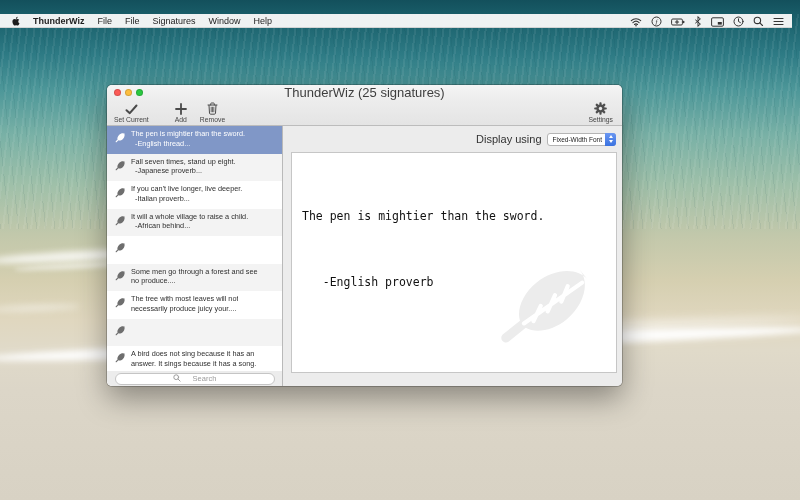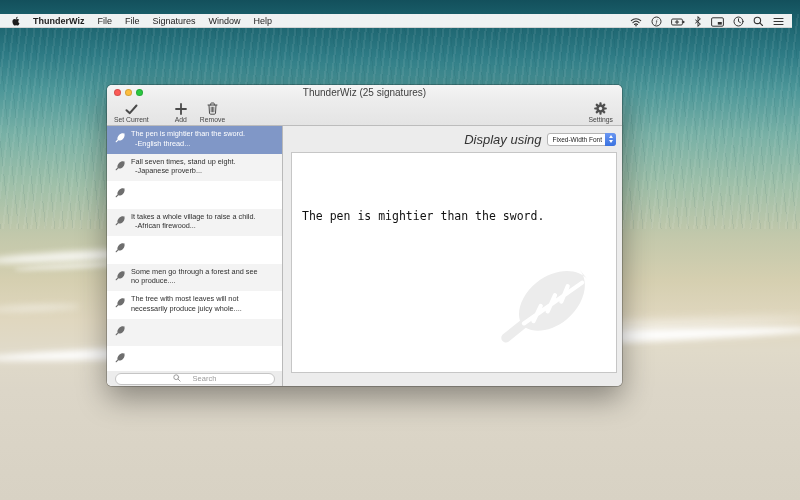--- a/index.html
+++ b/index.html
@@ -51,21 +51,21 @@
   .titlebar {
     position:relative; height:14px; flex:0 0 14px;
     background:linear-gradient(#f5f5f5,#ededed);
     display:flex; align-items:center;
   }
   .traffic { display:flex; gap:4px; padding-left:7px; }
   .light { width:7px; height:7px; border-radius:50%; border:.5px solid rgba(0,0,0,.15); }
   .light.red{ background:#fc5b57; } .light.yellow{ background:#fdbe3f; } .light.green{ background:#2bc840; }
   .window-title {
     position:absolute; left:0; right:0; text-align:center;
-    font-size:10px; color:#3e3e3e; pointer-events:none;
+    font-size:13px; color:#3e3e3e; pointer-events:none;
   }
   .toolbar {
     height:27px; flex:0 0 27px;
     background:linear-gradient(#ededed,#e4e4e4);
     border-bottom:1px solid #bcbcbc;
     display:flex; align-items:center; padding:0 7px;
   }
   .tool { display:flex; flex-direction:column; align-items:center; justify-content:center; gap:1px; }
   .tool .glyph { height:13px; display:flex; align-items:flex-end; justify-content:center; }
   .tool .tlabel { font-size:6.8px; color:#454545; white-space:nowrap; }
@@ -89,21 +89,21 @@
     width:160px; height:12px; background:#fff; border:1px solid #c5c5c5; border-radius:6px;
     display:flex; align-items:center; justify-content:center; gap:12px;
     font-size:7.5px; color:#9b9b9b;
   }
 
   
   .main-pane { flex:1; position:relative; background:#ececec; }
   .display-bar {
     height:26px; display:flex; align-items:center; justify-content:flex-end; gap:5px; padding-right:6px;
   }
-  .display-label { font-size:13px; color:#333;font-style:italic; }
+  .display-label { font-size:11px; color:#333; }
   .font-select {
     height:13px; background:#fff; border:1px solid #b5b5b5; border-radius:3px;
     display:flex; align-items:center; font-size:6.5px; color:#222;
   }
   .font-select .value { padding:0 4px 0 5px; white-space:nowrap; }
   .stepper {
     width:11px; height:13px; margin:-1px; border-radius:0 3px 3px 0;
     background:linear-gradient(#6a97f2,#3a72e0);
     display:flex; flex-direction:column; align-items:center; justify-content:center; gap:1.5px;
   }
@@ -273,29 +273,30 @@
               </span>
             <div class="sig-text"><div>Fall seven times, stand up eight.</div><div>  -Japanese proverb...</div></div>
           </div>
 
           <div class="sig-row">
             <span class="feather">
                 <svg width="13" height="13" viewBox="0 0 24 24">
                   <path fill="#6e6e6e" d="M20.2 3.8c-2.6-2.6-7.6-1.6-10.9 1.7C6.6 8.2 5.6 11.7 6.6 14l-3.3 3.3c-.4.4-.4 1 0 1.4.4.4 1 .4 1.4 0L8 15.4c2.3 1 5.8 0 8.5-2.7 3.3-3.3 4.3-8.3 1.7-10.9z"></path>
                 </svg>
               </span>
+            <div class="sig-text"><div>If you can't live longer, live deeper.</div><div>  -Italian proverb...</div></div>
           </div>
 
           <div class="sig-row alt">
             <span class="feather">
                 <svg width="13" height="13" viewBox="0 0 24 24">
                   <path fill="#6e6e6e" d="M20.2 3.8c-2.6-2.6-7.6-1.6-10.9 1.7C6.6 8.2 5.6 11.7 6.6 14l-3.3 3.3c-.4.4-.4 1 0 1.4.4.4 1 .4 1.4 0L8 15.4c2.3 1 5.8 0 8.5-2.7 3.3-3.3 4.3-8.3 1.7-10.9z"></path>
                 </svg>
               </span>
-            <div class="sig-text"><div>It takes a whole village to raise a child.</div><div>  -African firewood...</div></div>
+            <div class="sig-text"><div>It will a whole village to raise a child.</div><div>  -African behind...</div></div>
           </div>
 
           <div class="sig-row">
             <span class="feather">
                 <svg width="13" height="13" viewBox="0 0 24 24">
                   <path fill="#6e6e6e" d="M20.2 3.8c-2.6-2.6-7.6-1.6-10.9 1.7C6.6 8.2 5.6 11.7 6.6 14l-3.3 3.3c-.4.4-.4 1 0 1.4.4.4 1 .4 1.4 0L8 15.4c2.3 1 5.8 0 8.5-2.7 3.3-3.3 4.3-8.3 1.7-10.9z"></path>
                 </svg>
               </span>
           </div>
 
@@ -307,37 +308,38 @@
               </span>
             <div class="sig-text"><div>Some men go through a forest and see</div><div>no produce....</div></div>
           </div>
 
           <div class="sig-row">
             <span class="feather">
                 <svg width="13" height="13" viewBox="0 0 24 24">
                   <path fill="#6e6e6e" d="M20.2 3.8c-2.6-2.6-7.6-1.6-10.9 1.7C6.6 8.2 5.6 11.7 6.6 14l-3.3 3.3c-.4.4-.4 1 0 1.4.4.4 1 .4 1.4 0L8 15.4c2.3 1 5.8 0 8.5-2.7 3.3-3.3 4.3-8.3 1.7-10.9z"></path>
                 </svg>
               </span>
-            <div class="sig-text"><div>The tree with most leaves will not</div><div>necessarily produce juicy whole....</div></div>
+            <div class="sig-text"><div>The tree with most leaves will not</div><div>necessarily produce juicy your....</div></div>
           </div>
 
           <div class="sig-row alt">
             <span class="feather">
                 <svg width="13" height="13" viewBox="0 0 24 24">
                   <path fill="#6e6e6e" d="M20.2 3.8c-2.6-2.6-7.6-1.6-10.9 1.7C6.6 8.2 5.6 11.7 6.6 14l-3.3 3.3c-.4.4-.4 1 0 1.4.4.4 1 .4 1.4 0L8 15.4c2.3 1 5.8 0 8.5-2.7 3.3-3.3 4.3-8.3 1.7-10.9z"></path>
                 </svg>
               </span>
           </div>
 
           <div class="sig-row">
             <span class="feather">
                 <svg width="13" height="13" viewBox="0 0 24 24">
                   <path fill="#6e6e6e" d="M20.2 3.8c-2.6-2.6-7.6-1.6-10.9 1.7C6.6 8.2 5.6 11.7 6.6 14l-3.3 3.3c-.4.4-.4 1 0 1.4.4.4 1 .4 1.4 0L8 15.4c2.3 1 5.8 0 8.5-2.7 3.3-3.3 4.3-8.3 1.7-10.9z"></path>
                 </svg>
               </span>
+            <div class="sig-text"><div>A bird does not sing because it has an</div><div>answer. It sings because it has a song.</div></div>
           </div>
 
         </div>
         <div class="search-area">
           <div class="search-field">
             <span>
               <svg width="8" height="8" viewBox="0 0 9 9" fill="none" stroke="#9b9b9b" stroke-width="1.1" stroke-linecap="round">
                   <circle cx="3.6" cy="3.6" r="2.7"></circle>
                   <path d="M5.7 5.7L8 8"></path>
                 </svg>
@@ -354,20 +356,21 @@
             <span class="value">Fixed-Width Font</span>
             <span class="stepper">
               <span class="tri-up"></span>
                 <span class="tri-down"></span>
             </span>
           </div>
         </div>
         <div class="content-panel">
           <div class="content-text">
             <div>The pen is mightier than the sword.</div>
+            <div>   -English proverb</div>
           </div>
           <svg class="watermark" viewBox="0 0 24 24">
             <path fill="#ececec" d="M20.2 3.8c-2.6-2.6-7.6-1.6-10.9 1.7C6.6 8.2 5.6 11.7 6.6 14l-3.3 3.3c-.4.4-.4 1 0 1.4.4.4 1 .4 1.4 0L8 15.4c2.3 1 5.8 0 8.5-2.7 3.3-3.3 4.3-8.3 1.7-10.9z"></path>
             <path d="M7.5 14.5L19 4.5M9.5 13.8l1.2-3.4M12.3 11.4l1.2-3.6M15 9l1-3.4" stroke="#ffffff" stroke-width=".9" fill="none" stroke-linecap="round"></path>
           </svg>
         </div>
       </div>
     </div>
   </div>
 </div>

